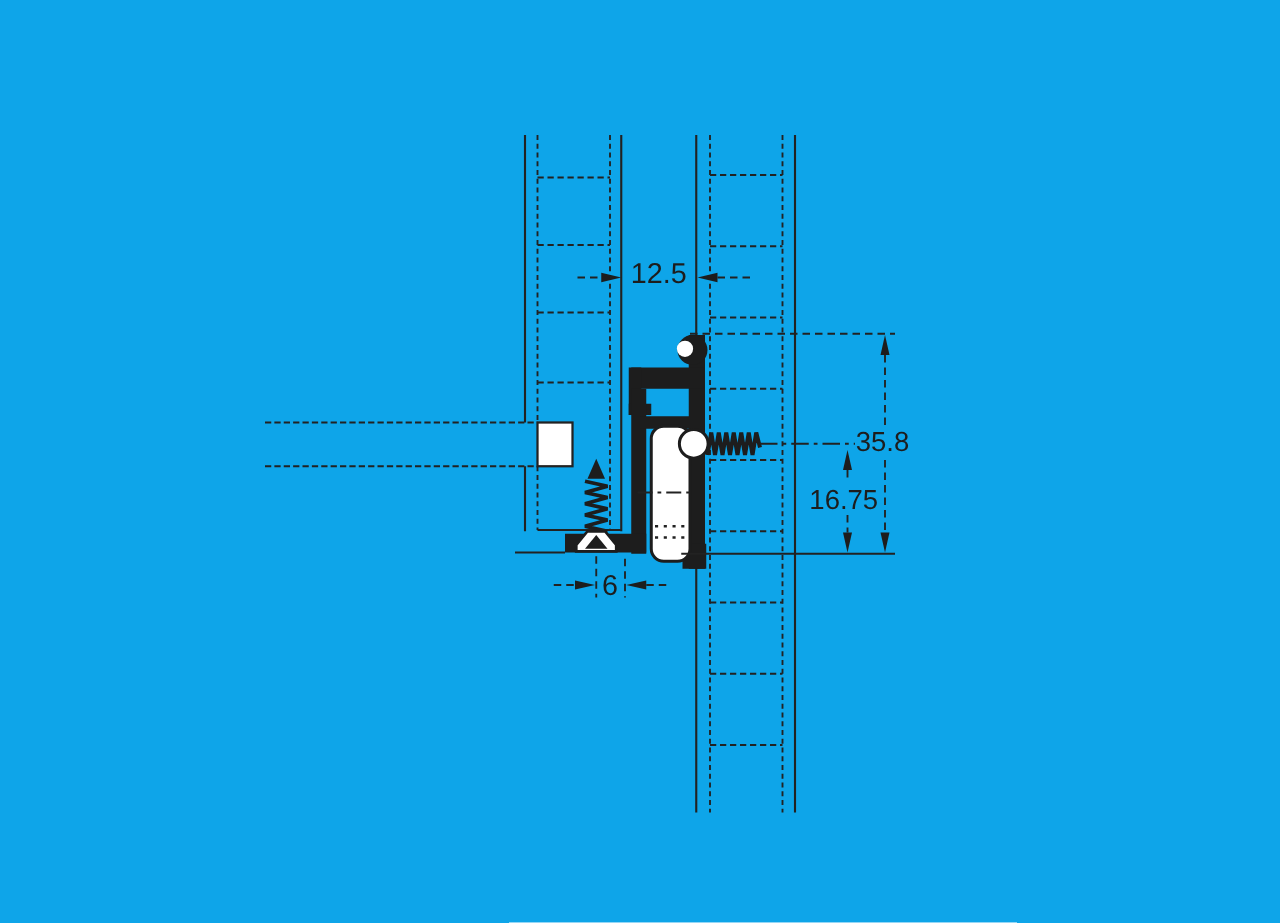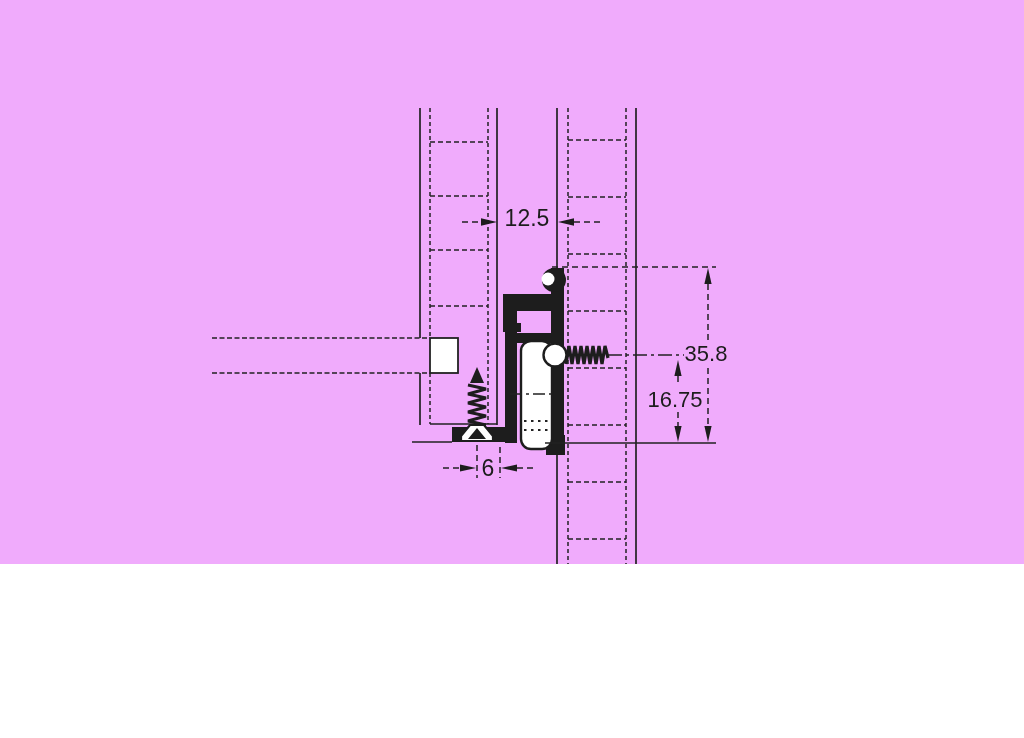--- a/index.html
+++ b/index.html
@@ -2,22 +2,22 @@
 <html><head>
 <meta charset="utf-8">
 <style>
   html, body {
     margin: 0; padding: 0;
     background: #ffffff;
     font-family: "Liberation Sans", sans-serif;
   }
   .stage {
     position: relative;
-    width: 1024px; height: 564px;
-    background: #f0abfc;
+    width: 1024px; height: 738px;
+    background: #0ea5e9;
     overflow: hidden;
   }
   svg text {
     font-family: "Liberation Sans", sans-serif;
     fill: #1d1d1d;
   }
 </style>
 </head>
 <body>
 

